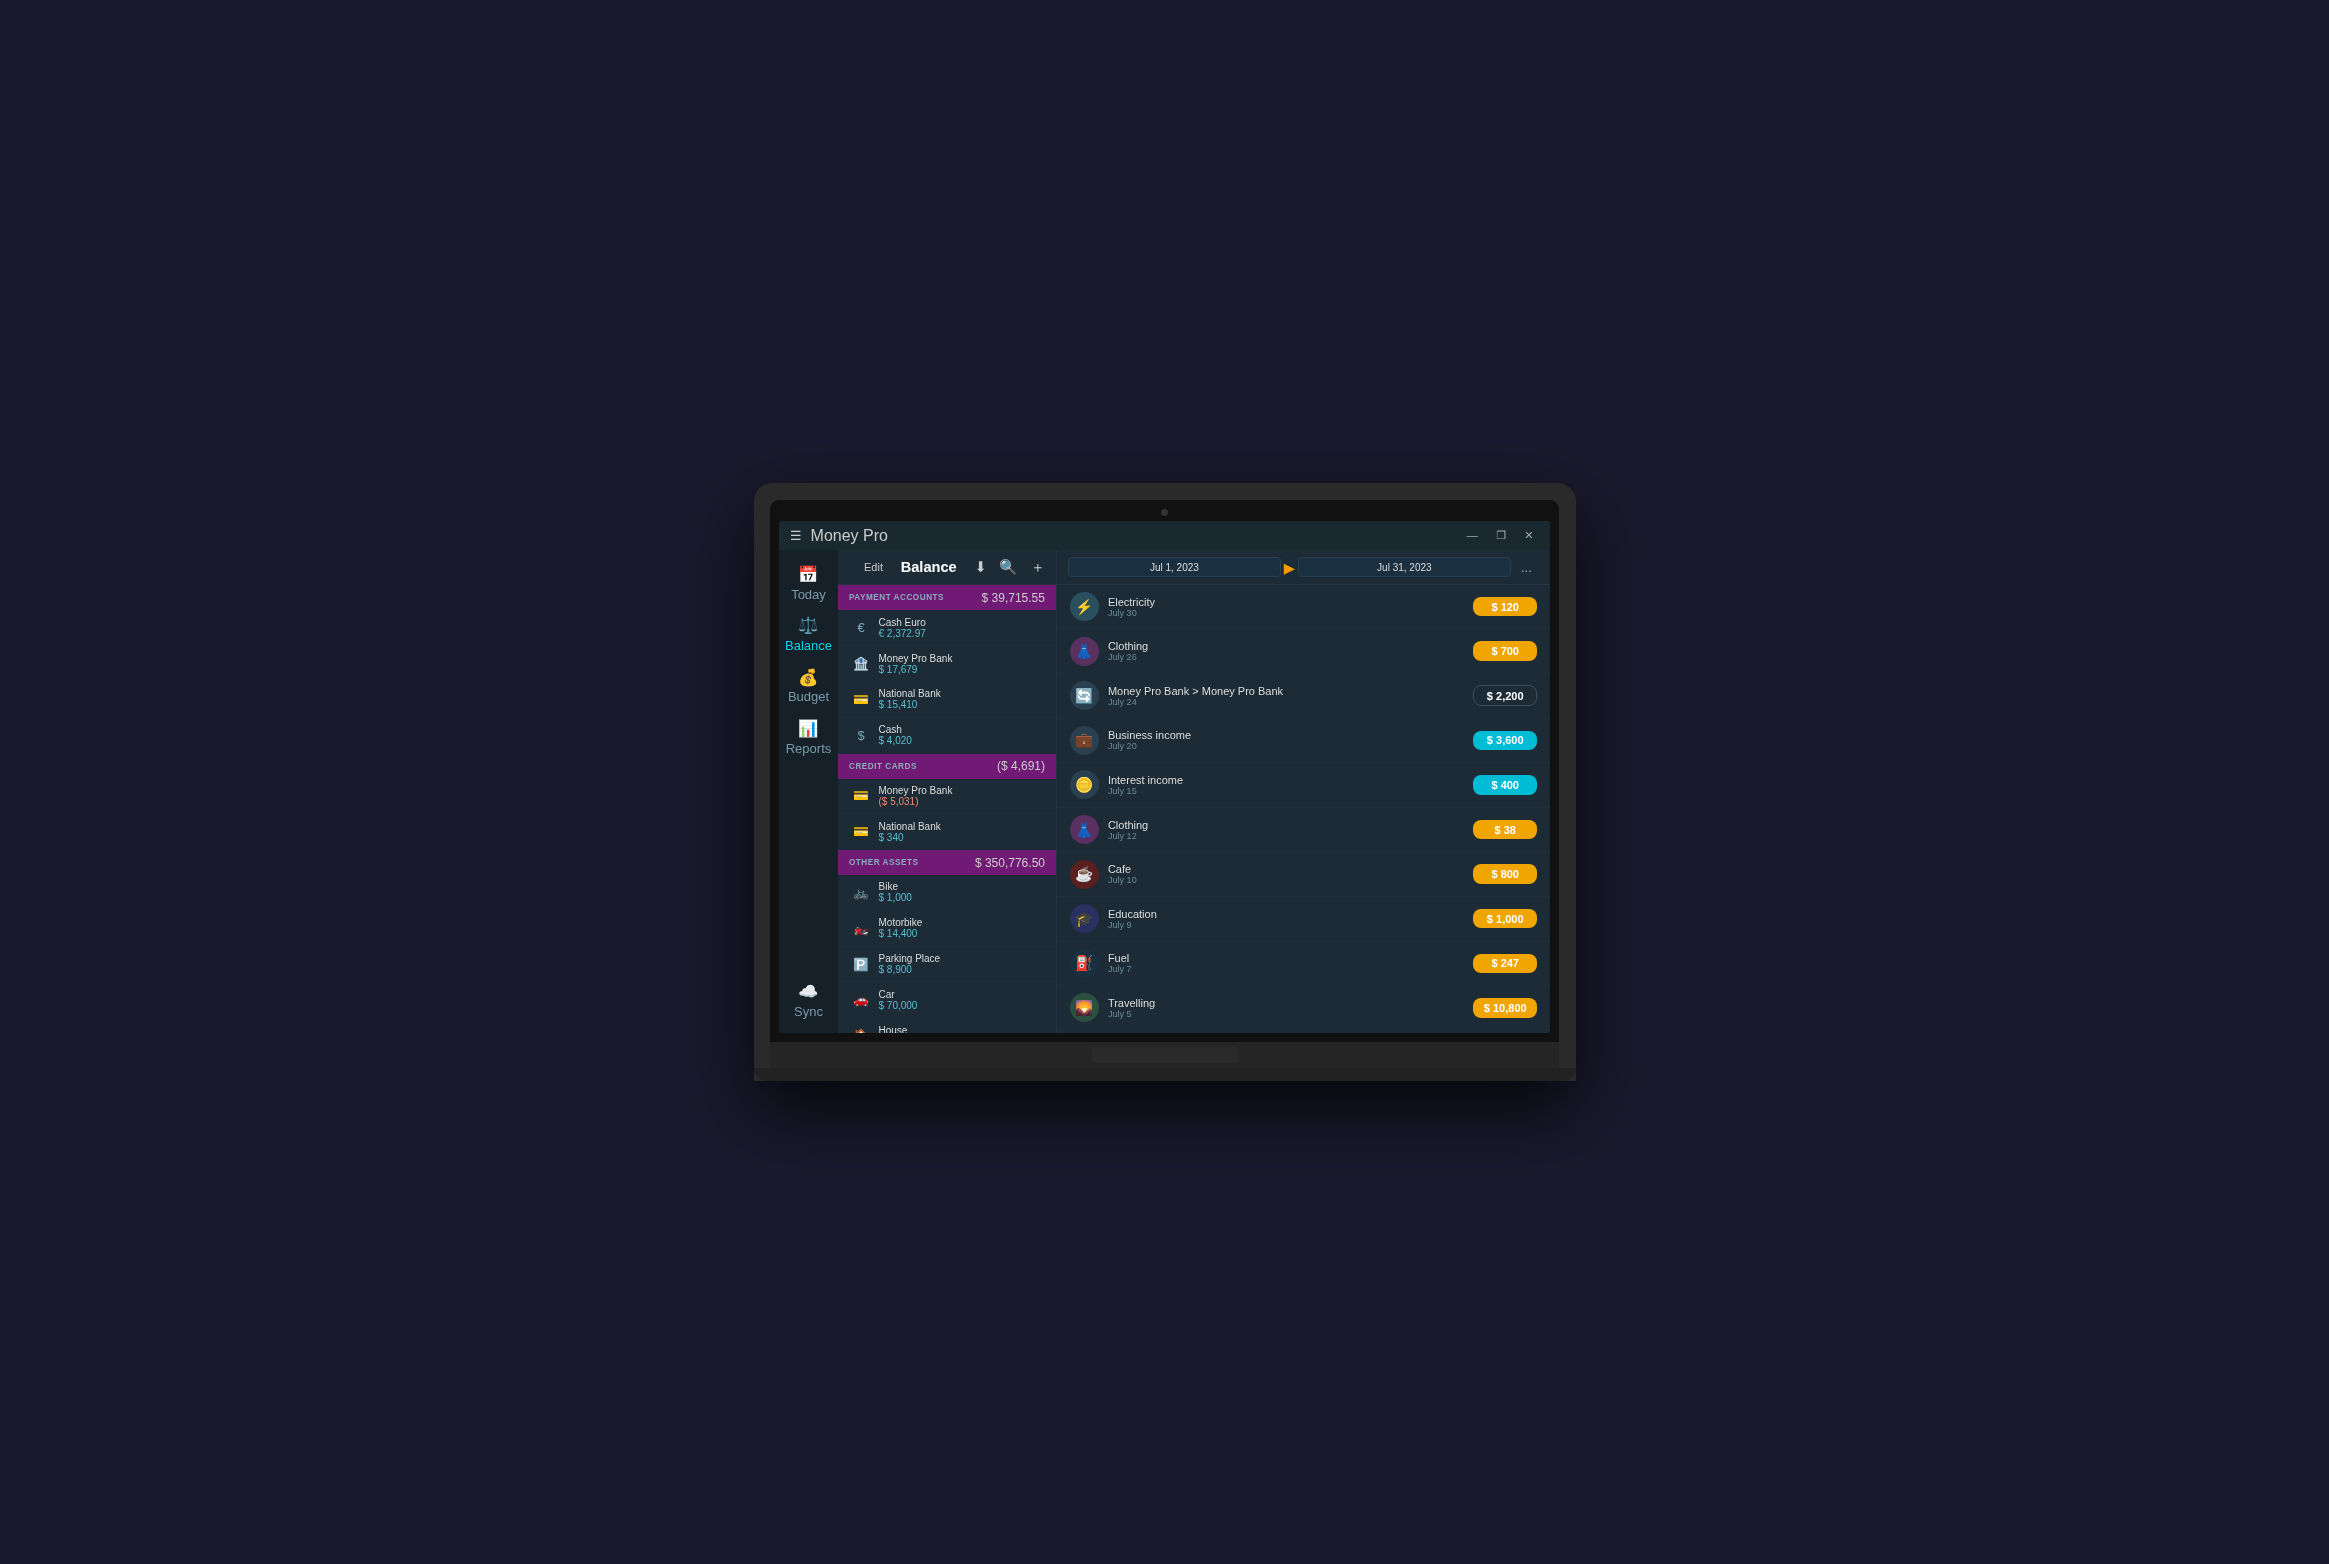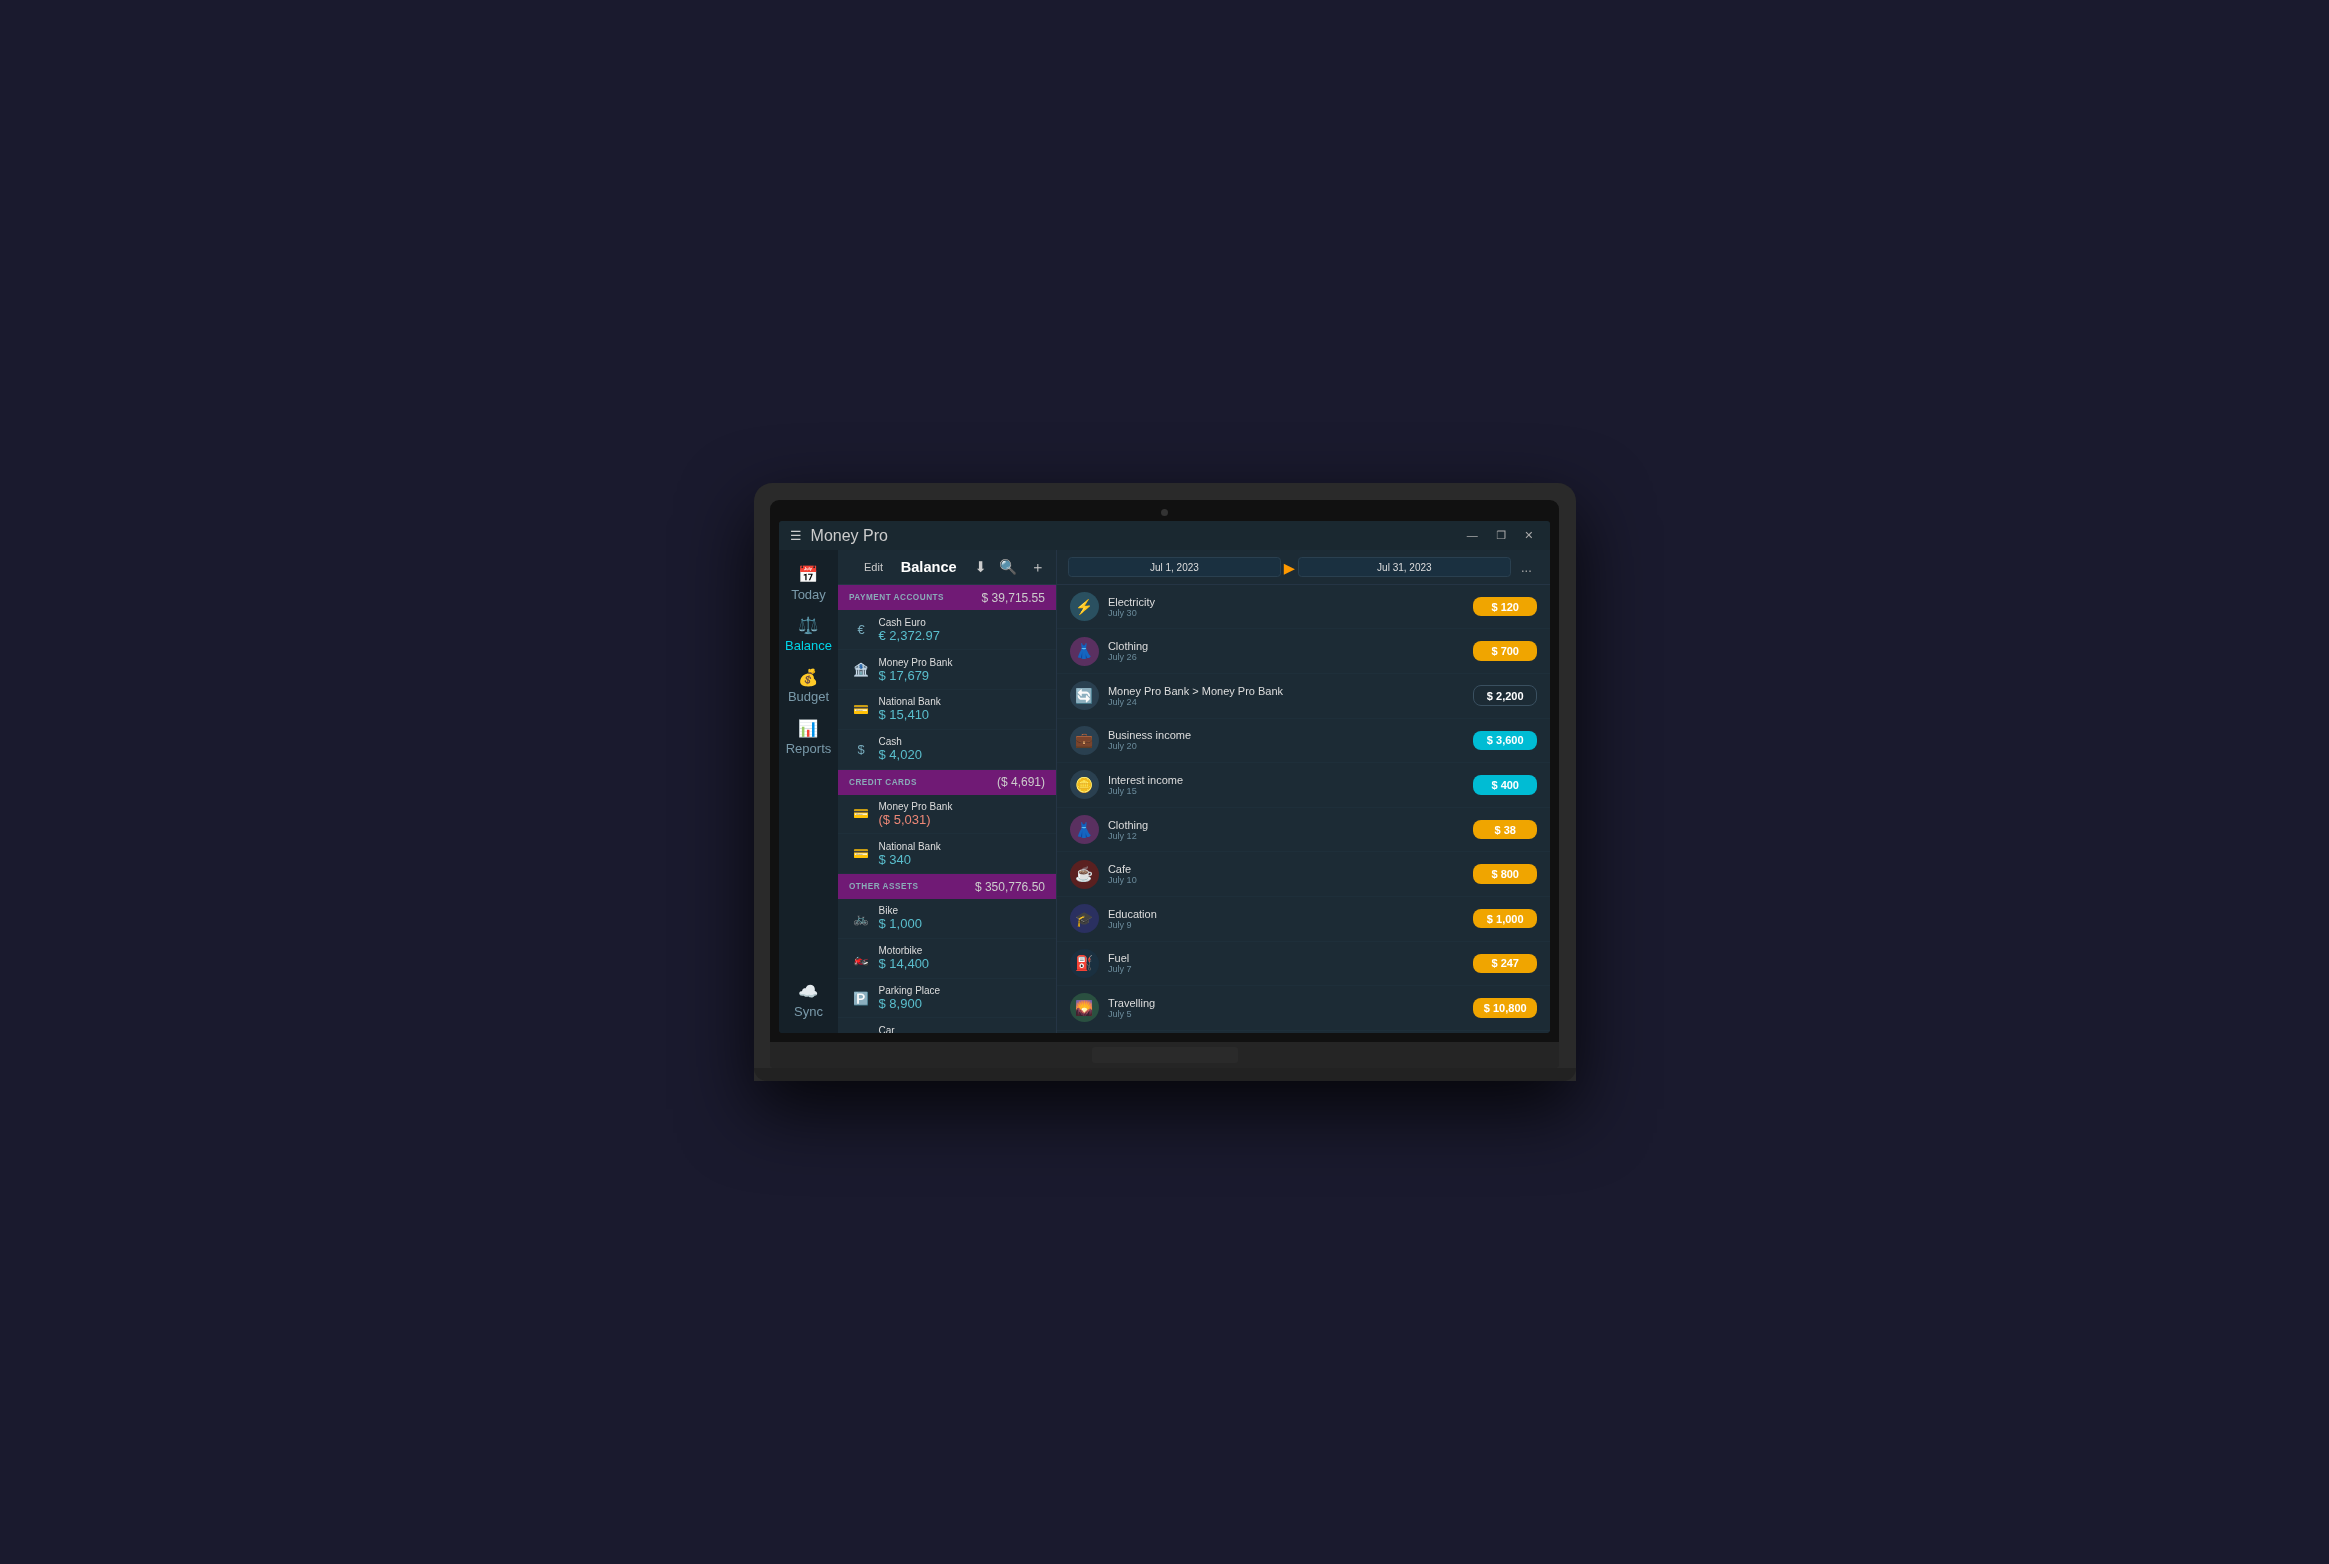--- a/index.html
+++ b/index.html
@@ -190,21 +190,21 @@
       margin-left: 5.5px;
     }
 
     .account-item-name {
       color: #ddd;
       font-size: 10px;
     }
 
     .account-item-balance {
       color: #5abecd;
-      font-size: 13px;
+      font-size: 10px;
     }
 
     .account-item-balance.negative {
       color: #e87;
     }
 
     
     .right-panel {
       flex: 1;
       display: flex;

